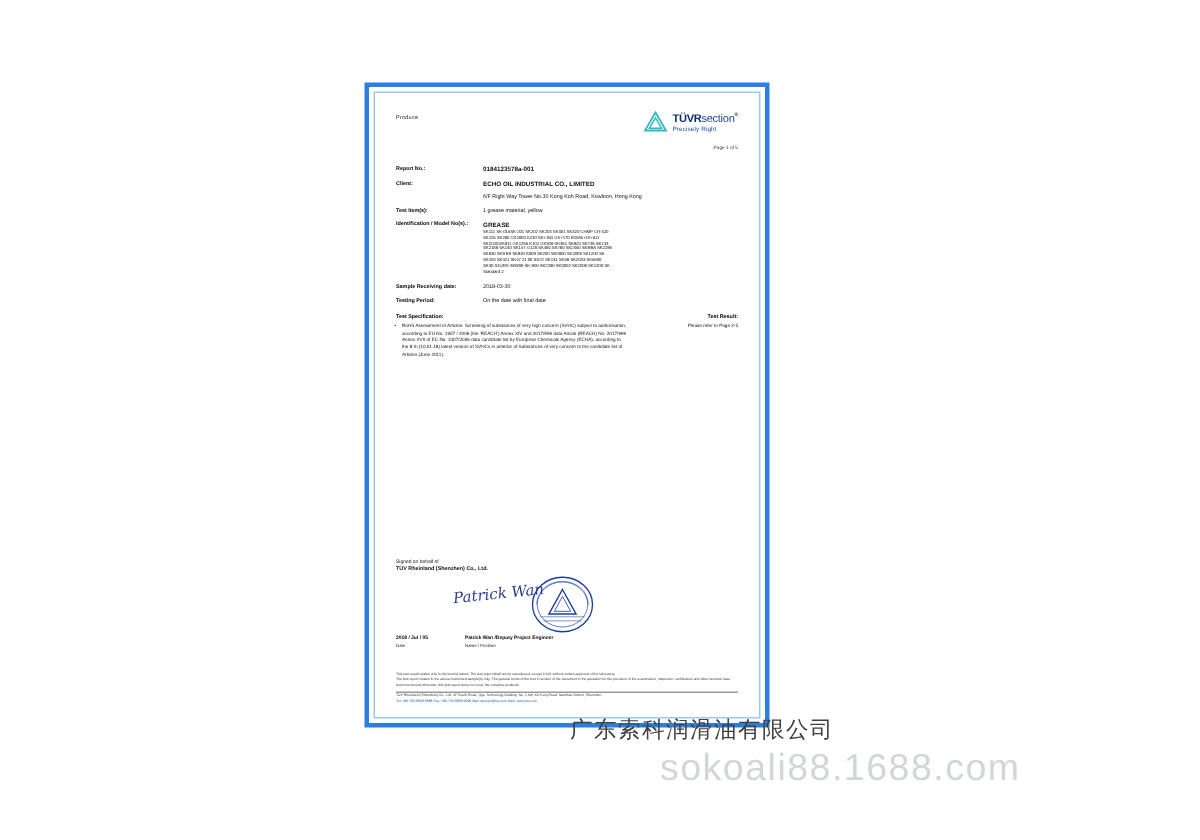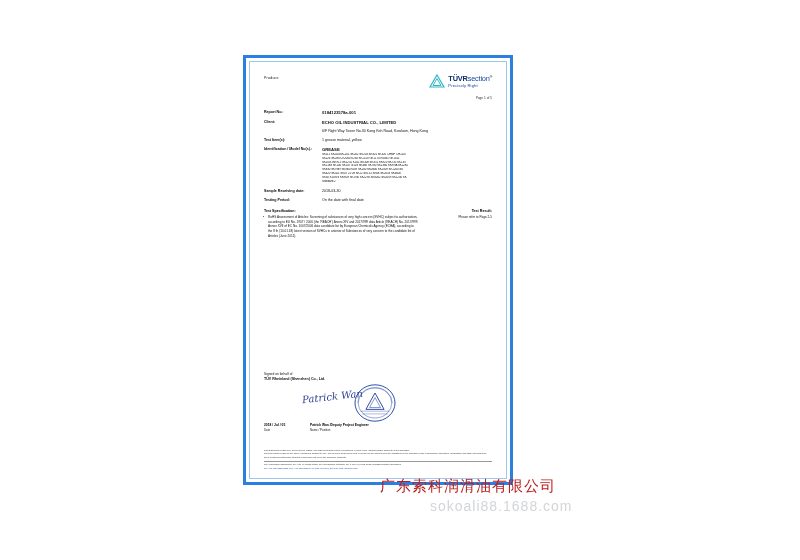--- a/index.html
+++ b/index.html
@@ -234,30 +234,30 @@
     margin: 2px 0 1.5px 0;
   }
   .fineprint .blue { color: #1a4fa0; }
 
   
   .cn-watermark {
     position: absolute;
     left: 380px;
     top: 477px;
     font-size: 15px;
-    color: #b91c1c;
+    color: #404040;
     font-family: "DejaVu Sans", sans-serif;
     white-space: nowrap;
     letter-spacing: 1px;
   }
   .site-watermark {
     position: absolute;
-    left: 430px;
+    left: 440px;
     top: 498px;
-    font-size: 14px;
+    font-size: 25px;
     color: #d2d5d9;
     font-family: "Liberation Sans", sans-serif;
     letter-spacing: 1px;
     white-space: nowrap;
   }
 </style>
 </head>
 <body>
 
 <div id="page-frame">

